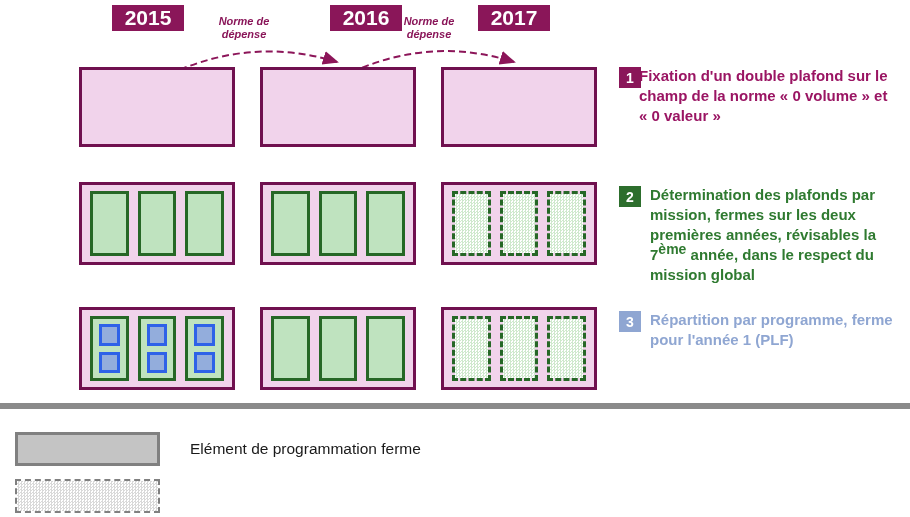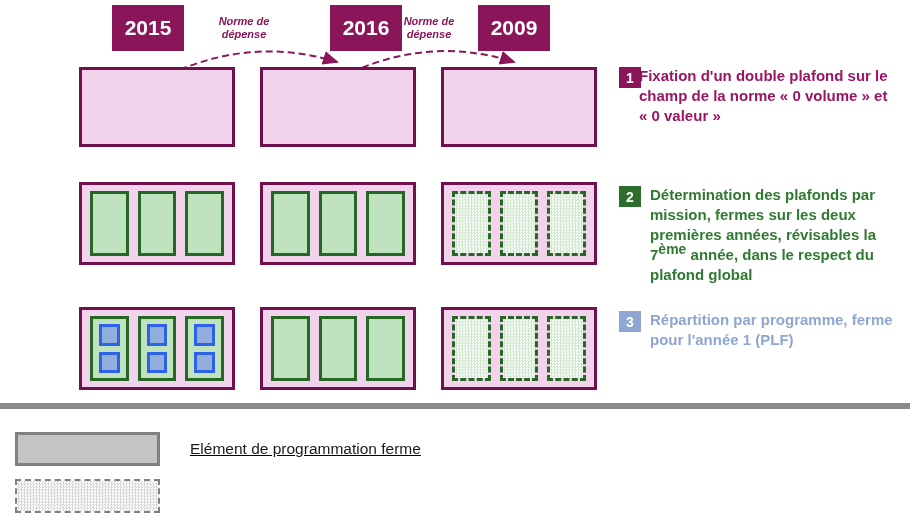--- a/index.html
+++ b/index.html
@@ -3,21 +3,21 @@
 <meta charset="utf-8">
 <style>
   html,body{margin:0;padding:0;}
   body{
     width:910px;height:517px;position:relative;overflow:hidden;
     background:#ffffff;
     font-family:"Liberation Sans", sans-serif;
   }
   
   .year-label{
-    position:absolute;top:5px;width:72px;height:46px;
+    position:absolute;top:5px;width:72px;height:26px;
     background:var(--magenta);color:#ffffff;
     font-weight:bold;font-size:21px;
     display:flex;align-items:center;justify-content:center;
   }
   #year-2015{left:112px;} #year-2016{left:294px;margin-left:36px;} #year-2017{left:478px;}
   
   .norme-label{
     position:absolute;top:15px;width:72px;text-align:center;
     color:var(--magenta);font-style:italic;font-weight:bold;
     font-size:11px;line-height:13px;
@@ -67,39 +67,39 @@
   .ann-text{
     margin-left:31px;width:258px;
     font-weight:bold;font-size:15px;line-height:20px;
   }
   #annotation-1 .ann-text{color:var(--magenta_text);margin-left:20px;}
   #annotation-2 .ann-text{color:var(--green_text);}
   #annotation-3 .ann-text{color:var(--blue_badge);}
   .ann-text sup{font-size:14px;line-height:0;}
   
   .divider{position:absolute;left:0;top:403px;width:910px;height:6px;background:var(--divider);}
-  .legend-row{position:absolute;left:15px;display:flex;align-items:center;text-decoration:underline;}
+  .legend-row{position:absolute;left:15px;display:flex;align-items:center;}
   #legend-ferme{top:432px;} #legend-revisable{top:479px;}
   .legend-swatch{box-sizing:border-box;width:145px;height:34px;flex:0 0 145px;}
   .legend-swatch.ferme{background:var(--gray_fill);border:3px solid var(--gray_border);}
   .legend-swatch.revisable{
     border:2px dashed var(--gray_border);
     background-image:conic-gradient(var(--hatch_gray) 25%, #ffffff 25% 50%, var(--hatch_gray) 50% 75%, #ffffff 75%);
     background-size:3px 3px;background-clip:padding-box;
   }
   .legend-label{margin-left:30px;font-size:15.5px;color:#1a1a1a;white-space:nowrap;}
 </style>
 </head>
 <body>
 
 <div>
 
   <div class="year-label" id="year-2015">2015</div>
   <div class="year-label" id="year-2016">2016</div>
-  <div class="year-label" id="year-2017">2009</div>
+  <div class="year-label" id="year-2017">2017</div>
 
   <svg class="arrows" width="910" height="85" viewBox="0 0 910 85">
     <defs>
       <marker id="arr" markerWidth="10" markerHeight="9" refX="7" refY="3.5" orient="auto">
         <path d="M0,0 L8,3.5 L0,7 z" fill="#8C1559"></path>
       </marker>
     </defs>
     <path d="M170,74 Q253,36 337,62" stroke="#8C1559" fill="none" stroke-width="2" stroke-dasharray="7,4" marker-end="url(#arr)"></path>
     <path d="M352,72 Q432,36 514,62" stroke="#8C1559" fill="none" stroke-width="2" stroke-dasharray="7,4" marker-end="url(#arr)"></path>
   </svg>
@@ -156,21 +156,21 @@
       </div>
     </div>
 
   <div class="annotation" id="annotation-1">
     <div class="badge">1</div>
     <div class="ann-text">Fixation d'un double plafond sur le champ de la norme « 0 volume » et « 0 valeur »</div>
   </div>
 
   <div class="annotation" id="annotation-2">
     <div class="badge">2</div>
-    <div class="ann-text"><span>Détermination des plafonds par mission, fermes sur les deux premières années, révisables la 7</span><sup>ème</sup><span> année, dans le respect du plafond global</span></div>
+    <div class="ann-text"><span>Détermination des plafonds par mission, fermes sur les deux premières années, révisables la 7</span><sup>ème</sup><span> année, dans le respect du mission global</span></div>
   </div>
 
   <div class="annotation" id="annotation-3">
     <div class="badge">3</div>
     <div class="ann-text">Répartition par programme, ferme pour l'année 1 (PLF)</div>
   </div>
 
   <div class="divider"></div>
 
   <div class="legend-row" id="legend-ferme">

